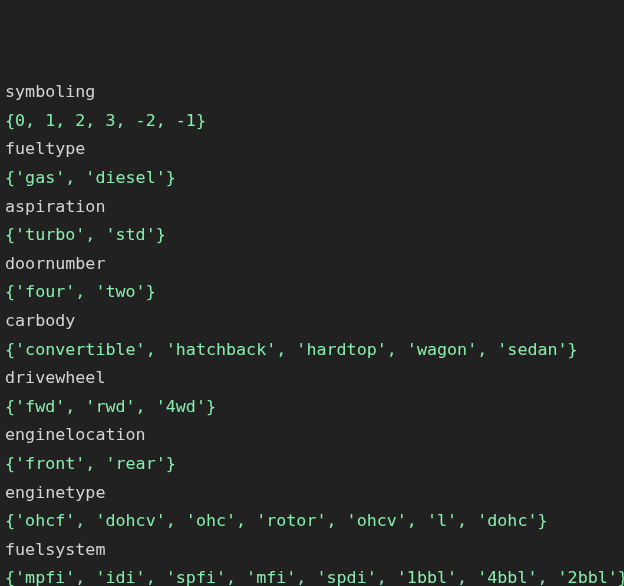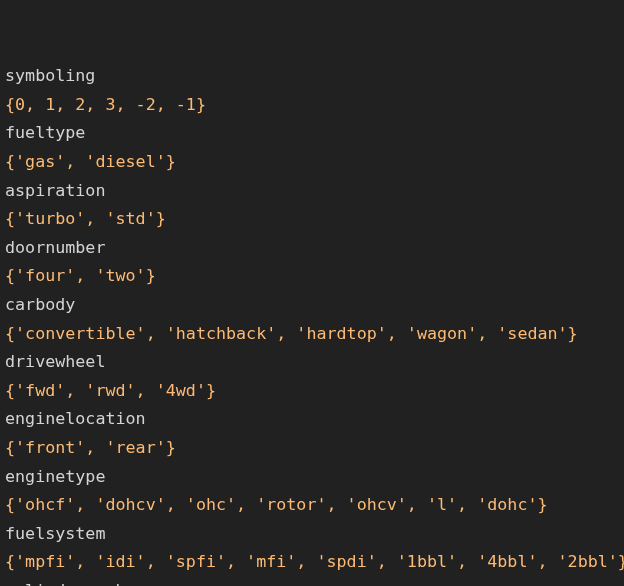--- a/index.html
+++ b/index.html
@@ -10,21 +10,21 @@
   body {
     width: 624px;
     height: 586px;
     background: #212121;
     overflow: hidden;
   }
   #terminal {
     width: 624px;
     height: 586px;
     box-sizing: border-box;
-    padding: 4px 0 0 5px;
+    padding: 20px 0 0 5px;
     background: #212121;
     color: #d4d4d4;
     font-family: "DejaVu Sans Mono", "Liberation Mono", monospace;
     font-size: 16.7px;
     line-height: 28.6px;
     letter-spacing: 0;
     white-space: pre;
     overflow: hidden;
   }
   .out-line {
@@ -32,21 +32,21 @@
     white-space: pre;
     font-family: "DejaVu Sans Mono", "Liberation Mono", monospace;
     font-size: 16.7px;
     line-height: 28.6px;
     color: #d4d4d4;
   }
   .col-name {
     color: #d4d4d4;
   }
   .col-values {
-    color: #fdba74;
+    color: #86efac;
   }
 </style>
 </head>
 <body>
 
 <div id="terminal">
   
 <div class="out-line col-name">symboling</div><div class="out-line col-values">{0, 1, 2, 3, -2, -1}</div><div class="out-line col-name">fueltype</div><div class="out-line col-values">{'gas', 'diesel'}</div><div class="out-line col-name">aspiration</div><div class="out-line col-values">{'turbo', 'std'}</div><div class="out-line col-name">doornumber</div><div class="out-line col-values">{'four', 'two'}</div><div class="out-line col-name">carbody</div><div class="out-line col-values">{'convertible', 'hatchback', 'hardtop', 'wagon', 'sedan'}</div><div class="out-line col-name">drivewheel</div><div class="out-line col-values">{'fwd', 'rwd', '4wd'}</div><div class="out-line col-name">enginelocation</div><div class="out-line col-values">{'front', 'rear'}</div><div class="out-line col-name">enginetype</div><div class="out-line col-values">{'ohcf', 'dohcv', 'ohc', 'rotor', 'ohcv', 'l', 'dohc'}</div><div class="out-line col-name">fuelsystem</div><div class="out-line col-values">{'mpfi', 'idi', 'spfi', 'mfi', 'spdi', '1bbl', '4bbl', '2bbl'}</div><div class="out-line col-name">cylindernumber</div></div>
 
 </body></html>

